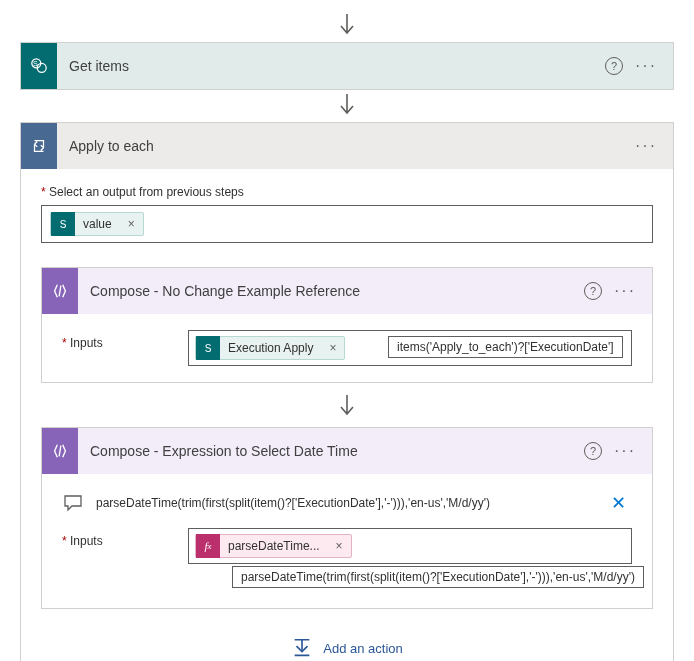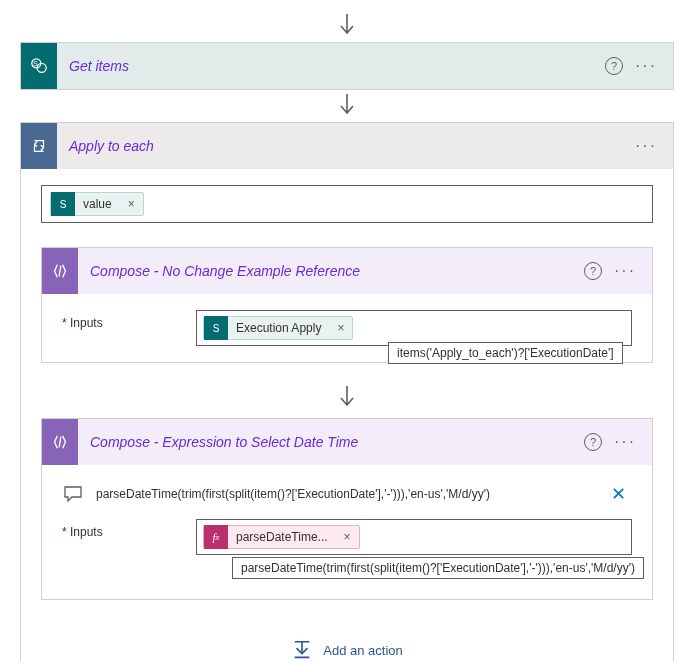--- a/index.html
+++ b/index.html
@@ -8,39 +8,39 @@
   .arrow-connector svg { width: 20px; height: 24px; }
   .card { border: 1px solid #d2d0ce; background: #fff; }
   .card-header { display: flex; align-items: center; padding: 0; height: 46px; }
   .card-header.teal { background: #e1ecea; }
   .card-header.grey { background: #edebe9; justify-content: center; }
   .card-header.purple { background: #f3edf9; }
   .step-icon { width: 36px; height: 46px; display: flex; align-items: center; justify-content: center; color: #fff; }
   .step-icon.teal-ic { background: #036c70; }
   .step-icon.grey-ic { background: #486991; }
   .step-icon.purple-ic { background: #8764b8; }
-  .step-title { flex: 1; padding-left: 12px; font-size: 14px; color: #6d28d9; font-style: italic; }
+  .step-title { flex: 1; padding-left: 12px; font-size: 14px; color: #404040; }
   .header-actions { display: flex; align-items: center; gap: 12px; padding-right: 16px; }
   .help-icon { width: 18px; height: 18px; border: 1px solid #605e5c; border-radius: 50%; display: flex; align-items: center; justify-content: center; font-size: 11px; color: #605e5c; cursor: pointer; }
   .dots { font-size: 16px; color: #605e5c; cursor: pointer; letter-spacing: 2px; line-height: 1; display: flex; align-items: center; }
   .card-body { padding: 16px 20px 20px 20px; }
   .label-row { font-size: 12px; color: #323130; margin-bottom: 6px; }
   .required-star { color: #a80000; }
   .output-sel { border: 1px solid #605e5c; padding: 6px 8px; display: flex; }
   .token { display: inline-flex; align-items: center; height: 24px; border-radius: 2px; font-size: 12px; }
   .token.teal-token { background: #e8f3f1; border: 1px solid #b6d8d3; }
   .token.pink-token { background: #fceaf0; border: 1px solid #e3b3c5; }
   .token .tok-icon { width: 24px; height: 24px; display: flex; align-items: center; justify-content: center; color: #fff; }
   .token .tok-icon.sp { background: #036c70; font-size: 10px; }
   .token .tok-icon.fx { background: #ba2f6c; font-size: 11px; font-style: italic; font-family: serif; }
   .token .tok-text { padding: 0 8px 0 8px; white-space: nowrap; text-align: right; }
   .token .tok-x { padding: 0 8px; cursor: pointer; color: #605e5c; }
-  .inner-card { margin: 14px 0 15px 0; }
+  .inner-card { margin: 14px 0 4px 0; }
   .inner-body { padding: 16px 20px; }
-  .inputs-row { display: flex; align-items: flex-start; gap: 14px; }
+  .inputs-row { display: flex; align-items: flex-start; gap: 6px; }
   .inputs-label { width: 120px; font-size: 12px; padding-top: 6px; }
   .inputs-field { flex: 1; border: 1px solid #605e5c; padding: 4px 6px; display: flex; min-height: 36px; align-items: center; }
   .tooltip-box { background: #fff; border: 1px solid #605e5c; padding: 3px 8px; font-size: 12px; position: absolute; white-space: nowrap; }
   .rel { position: relative; }
   .peek-row { display: flex; align-items: center; gap: 12px; padding: 2px 0 14px 0; }
   .peek-icon { width: 22px; height: 20px; display: flex; align-items: center; justify-content: center; }
   .peek-text { flex: 1; font-size: 12px; font-family: "Segoe UI", sans-serif; color: #323130; }
   .peek-x { font-size: 18px; color: #0078d4; cursor: pointer; padding: 0 6px; }
   .add-action { display: flex; align-items: center; justify-content: center; gap: 10px; padding: 24px 0 8px 0; color: #2b5797; cursor: pointer; }
   .add-action svg { width: 22px; height: 22px; }
@@ -84,20 +84,21 @@
           <path d="M5 4 H15 V12 M15 16 H5 V8 M15 12 L12 9 M15 12 L12 15 M5 8 L8 5 M5 8 L8 11" stroke="#fff" stroke-width="1.4" fill="none"></path>
         </svg>
     </div>
     <div class="step-title">Apply to each</div>
     <div class="header-actions">
       <div class="dots">···</div>
     </div>
   </div>
 
   <div class="card-body">
+    <div class="label-row"><span class="required-star">*</span> <span>Select an output from previous steps</span></div>
     <div class="output-sel">
       <span class="token teal-token">
         <span class="tok-icon sp">S</span>
         <span class="tok-text">value</span>
         <span class="tok-x">×</span>
       </span>
     </div>
 
     <div class="card inner-card" style="margin-top:24px;">
       <div class="card-header purple">
@@ -115,21 +116,21 @@
       <div class="inner-body">
         <div class="inputs-row rel">
           <div class="inputs-label"><span class="required-star">*</span> <span>Inputs</span></div>
           <div class="inputs-field">
             <span class="token teal-token">
               <span class="tok-icon sp">S</span>
               <span class="tok-text">Execution Apply</span>
               <span class="tok-x">×</span>
             </span>
           </div>
-          <div class="tooltip-box" style="left:326px; top:32px;">items('Apply_to_each')?['ExecutionDate']</div>
+          <div class="tooltip-box" style="left:326px; top:6px;">items('Apply_to_each')?['ExecutionDate']</div>
         </div>
       </div>
     </div>
 
     <div class="arrow-connector" style="padding:8px 0;">
       <svg viewBox="0 0 20 24">
           <path d="M10 0 V18 M4 12 L10 19 L16 12" stroke="#605e5c" stroke-width="1.6" fill="none"></path>
         </svg>
     </div>
 

